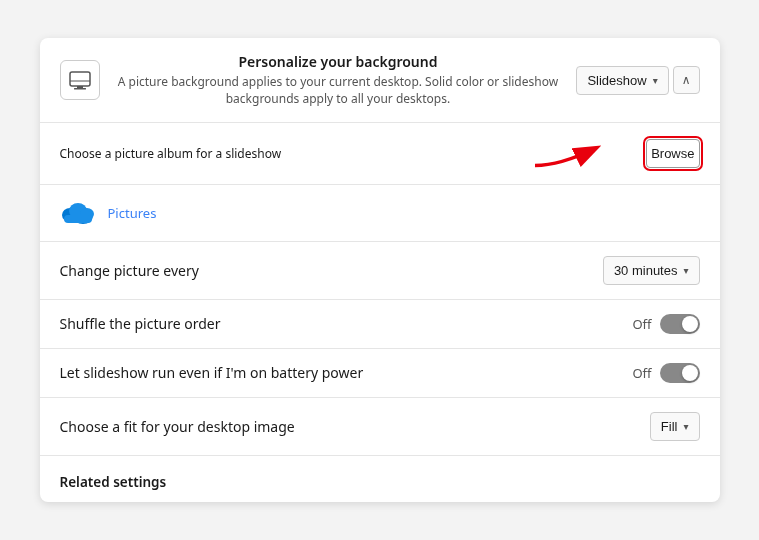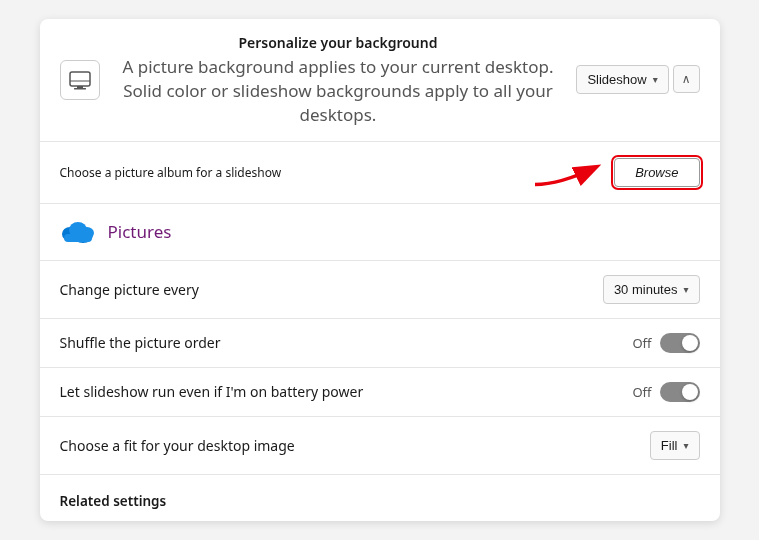--- a/index.html
+++ b/index.html
@@ -42,21 +42,21 @@
       flex: 1;
       text-align: center;
     }
     .header-title {
       font-size: 14px;
       font-weight: 600;
       color: #1a1a1a;
       margin-bottom: 3px;
     }
     .header-desc {
-      font-size: 17px;
+      font-size: 12px;
       color: #555;
       line-height: 1.4;
     }
     .header-controls {
       display: flex;
       align-items: flex-start;
       gap: 4px;
     }
     .dropdown-btn {
       display: flex;
@@ -92,28 +92,27 @@
       border-bottom: 1px solid #e5e5e5;
       position: relative;
     }
     .section-label {
       font-size: 12px;
       color: #1a1a1a;
     }
     .browse-btn {
       border: 1px solid #999;
       border-radius: 4px;
-      padding: 6px 20px;
+      padding: 6px 4px;
       background: #fff;
       font-size: 13px;
       cursor: pointer;
       color: #1a1a1a;
       outline: 2px solid #e8000d;
       outline-offset: 1px;
-      font-style: italic;
     }
 
     
     .arrow-container {
       position: absolute;
       right: 110px;
       top: 50%;
       transform: translateY(-50%);
       pointer-events: none;
     }
@@ -127,22 +126,22 @@
       align-items: center;
       padding: 14px 20px;
       border-bottom: 1px solid #e5e5e5;
       gap: 12px;
     }
     .cloud-icon {
       width: 36px;
       height: 28px;
     }
     .pictures-label {
-      font-size: 17px;
-      color: #701a75;
+      font-size: 13px;
+      color: #3b82f6;
     }
 
     .setting-row {
       display: flex;
       align-items: center;
       justify-content: space-between;
       padding: 14px 20px;
       border-bottom: 1px solid #e5e5e5;
     }
     .setting-label {

